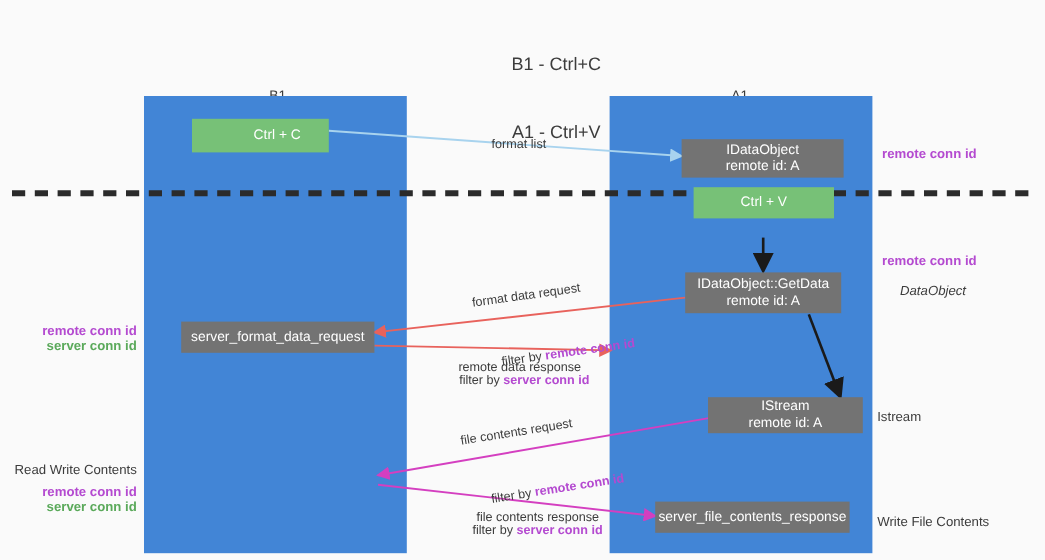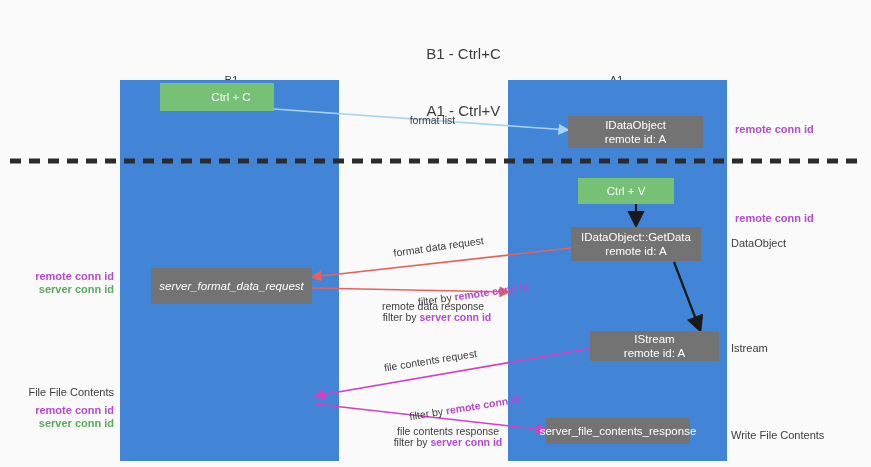--- a/index.html
+++ b/index.html
@@ -143,50 +143,50 @@
 
     <path d="M571,248 L312,277" stroke="#e8625c" stroke-width="1.6" fill="none" marker-end="url(#ah-red)"></path>
 
     <path d="M312,288 L509,292" stroke="#e8625c" stroke-width="1.6" fill="none" marker-end="url(#ah-red)"></path>
 
     <path d="M593,348 L315,396" stroke="#d43fc0" stroke-width="1.6" fill="none" marker-end="url(#ah-mag)"></path>
 
     <path d="M315,404 L546,430" stroke="#d43fc0" stroke-width="1.6" fill="none" marker-end="url(#ah-mag)"></path>
   </svg>
 
-  <div class="node green" style="left:160px; top:83px; width:114px; height:28px;padding-left:28px;">
+  <div class="node green" style="left:160px; top:99px; width:114px; height:28px;padding-left:28px;">
     <span>Ctrl + C</span>
   </div>
 
-  <div class="node orange" style="left:151px; top:268px; width:161px; height:36px;font-style:italic;">
+  <div class="node orange" style="left:151px; top:268px; width:161px; height:26px;">
     <span>server_format_data_request</span>
   </div>
 
 
   <div class="node orange" style="left:568px; top:116px; width:135px; height:32px;">
     <span>IDataObject</span>
     <span>remote id: A</span>
   </div>
 
-  <div class="node green" style="left:578px; top:178px; width:96px; height:26px;">
+  <div class="node green" style="left:578px; top:156px; width:117px; height:26px;">
     <span>Ctrl + V</span>
   </div>
 
   <div class="node orange" style="left:571px; top:227px; width:130px; height:34px;">
     <span>IDataObject::GetData</span>
     <span>remote id: A</span>
   </div>
 
 
   <div class="node orange" style="left:590px; top:331px; width:129px; height:30px;">
     <span>IStream</span>
     <span>remote id: A</span>
   </div>
 
-  <div class="node orange" style="left:546px; top:418px; width:144px; height:26px;">
+  <div class="node orange" style="left:546px; top:418px; width:162px; height:26px;">
     <span>server_file_contents_response</span>
   </div>
 
   <div class="edge-label" style="left:398px; top:101px;">
     <span>format list</span>
   </div>
 
   <div class="edge-label rot-a" style="left:389px; top:221px;">
     <div>format data request</div>
     <div>
@@ -212,26 +212,26 @@
     <div>file contents response</div>
   </div>
   <div class="edge-label" style="left:382px; top:423px;">
     <span>filter by </span><span class="hl-purple">server conn id</span>
   </div>
 
   <div class="anno purple" style="left:735px; top:122px;">remote conn id</div>
 
   <div class="anno purple" style="left:735px; top:211px;">remote conn id</div>
 
-  <div class="anno" style="left:731px; top:236px;">DataObject</div>
+  <div class="anno" style="left:750px; top:236px;font-style:italic;">DataObject</div>
 
   <div class="anno" style="left:731px; top:341px;">Istream</div>
 
   <div class="anno" style="left:731px; top:428px;">Write File Contents</div>
 
   <div class="anno purple right" style="left:0px; top:269px; width:114px;">remote conn id</div>
   <div class="anno green right" style="left:0px; top:282px; width:114px;">server conn id</div>
 
-  <div class="anno right" style="left:0px; top:385px; width:114px;">File File Contents</div>
+  <div class="anno right" style="left:0px; top:385px; width:114px;">Read Write Contents</div>
   <div class="anno purple right" style="left:0px; top:403px; width:114px;">remote conn id</div>
   <div class="anno green right" style="left:0px; top:416px; width:114px;">server conn id</div>
 
 </div>
 
 </body></html>

